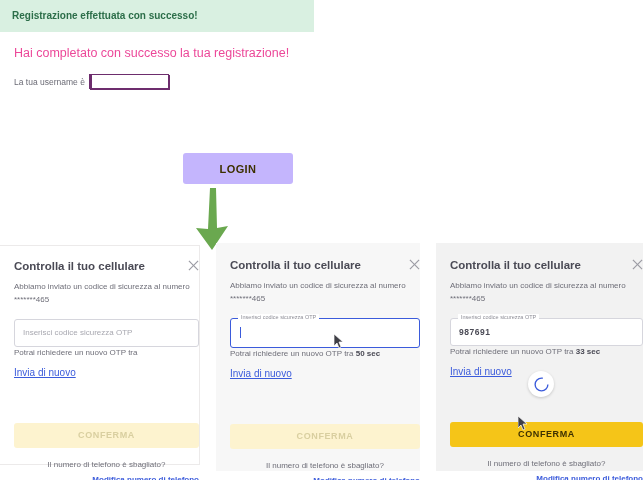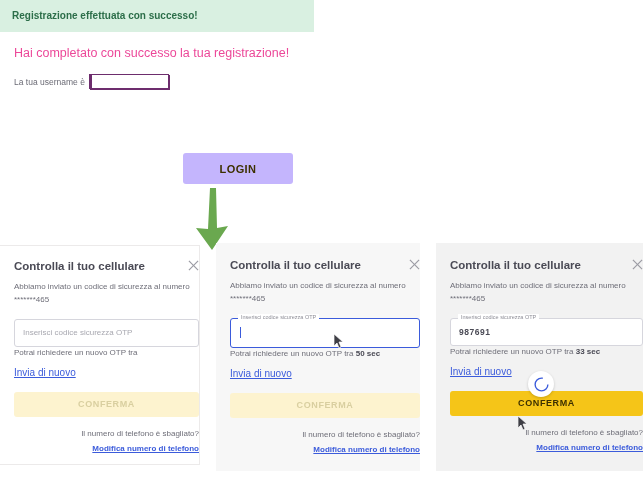--- a/index.html
+++ b/index.html
@@ -228,30 +228,31 @@
     border: none;
     border-radius: 3px;
     font-size: 9px;
     font-weight: bold;
     letter-spacing: 0.6px;
     font-family: "Liberation Sans", sans-serif;
     background: #fdf3cf;
     color: #d9cfa0;
     cursor: default;
     margin-bottom: 12px;
+    margin-top: 31px;
   }
   .confirm-btn.active {
     background: #f5c518;
     color: #3d3000;
     cursor: pointer;
   }
   .wrong-line {
     font-size: 8px;
     color: #6e6e78;
-    text-align: right;
+    text-align: center;
     margin: 0 0 6px 0;
   }
   .modify-link {
     display: block;
     font-size: 8px;
     font-weight: bold;
     color: #3b5bdb;
     text-decoration: underline;
     text-align: right;
     cursor: pointer;

